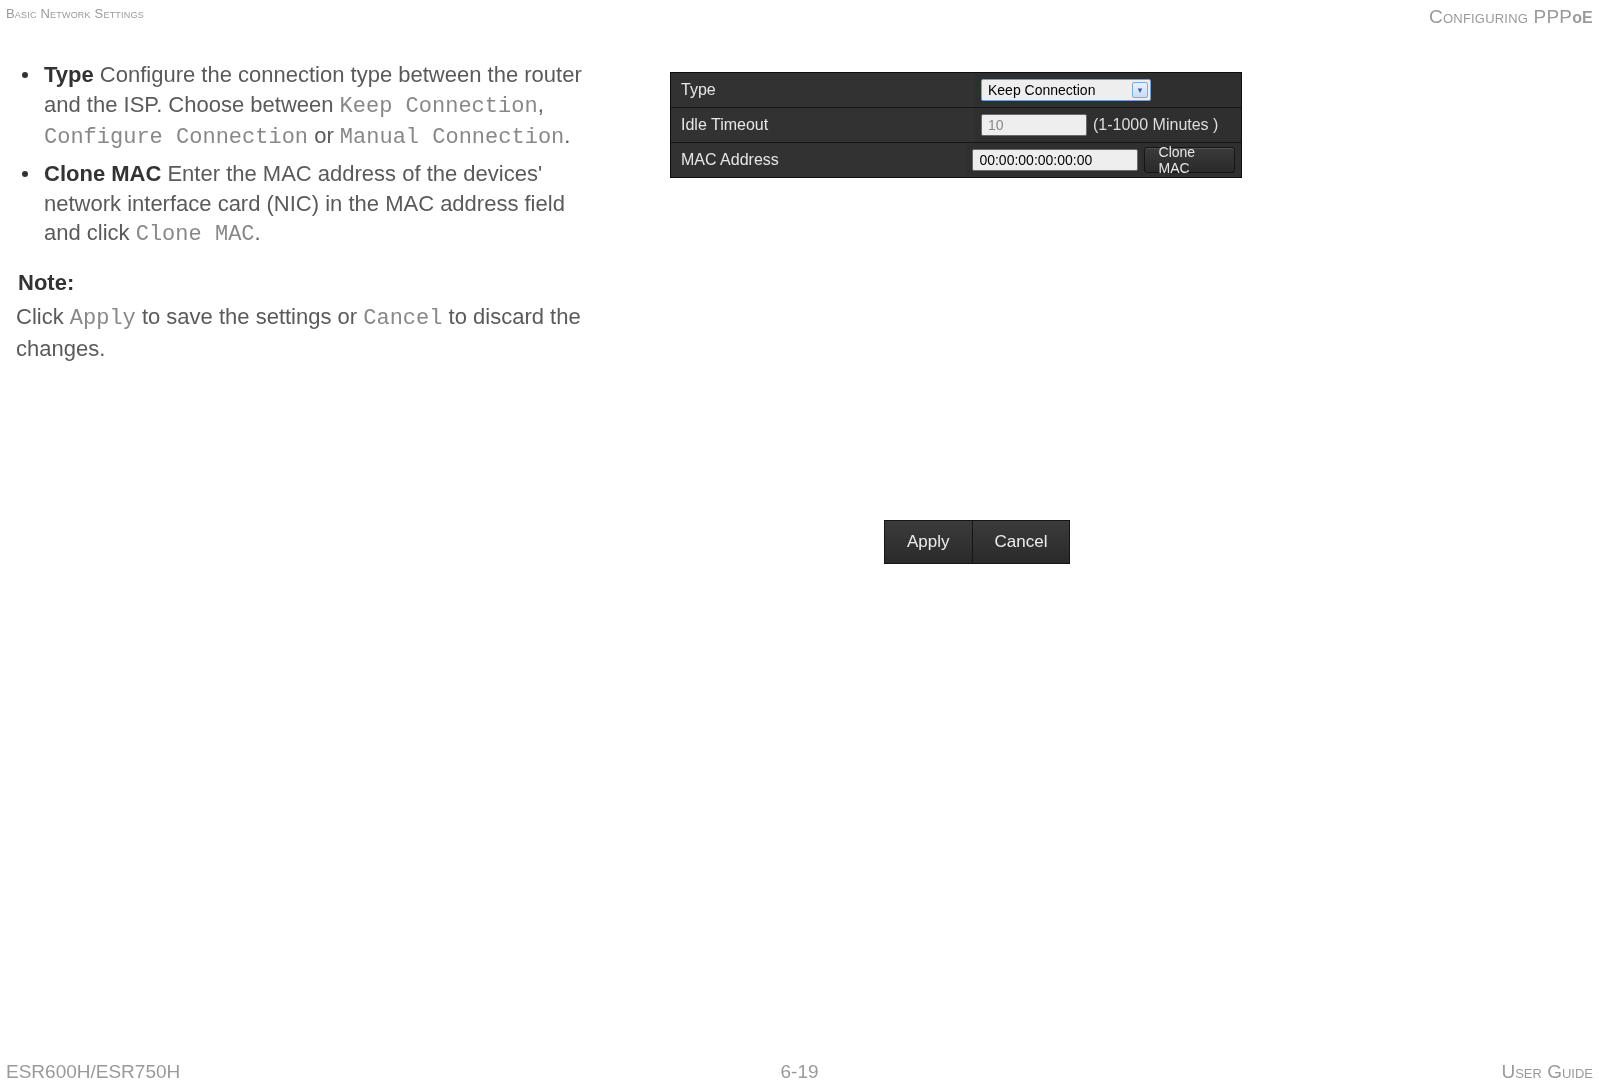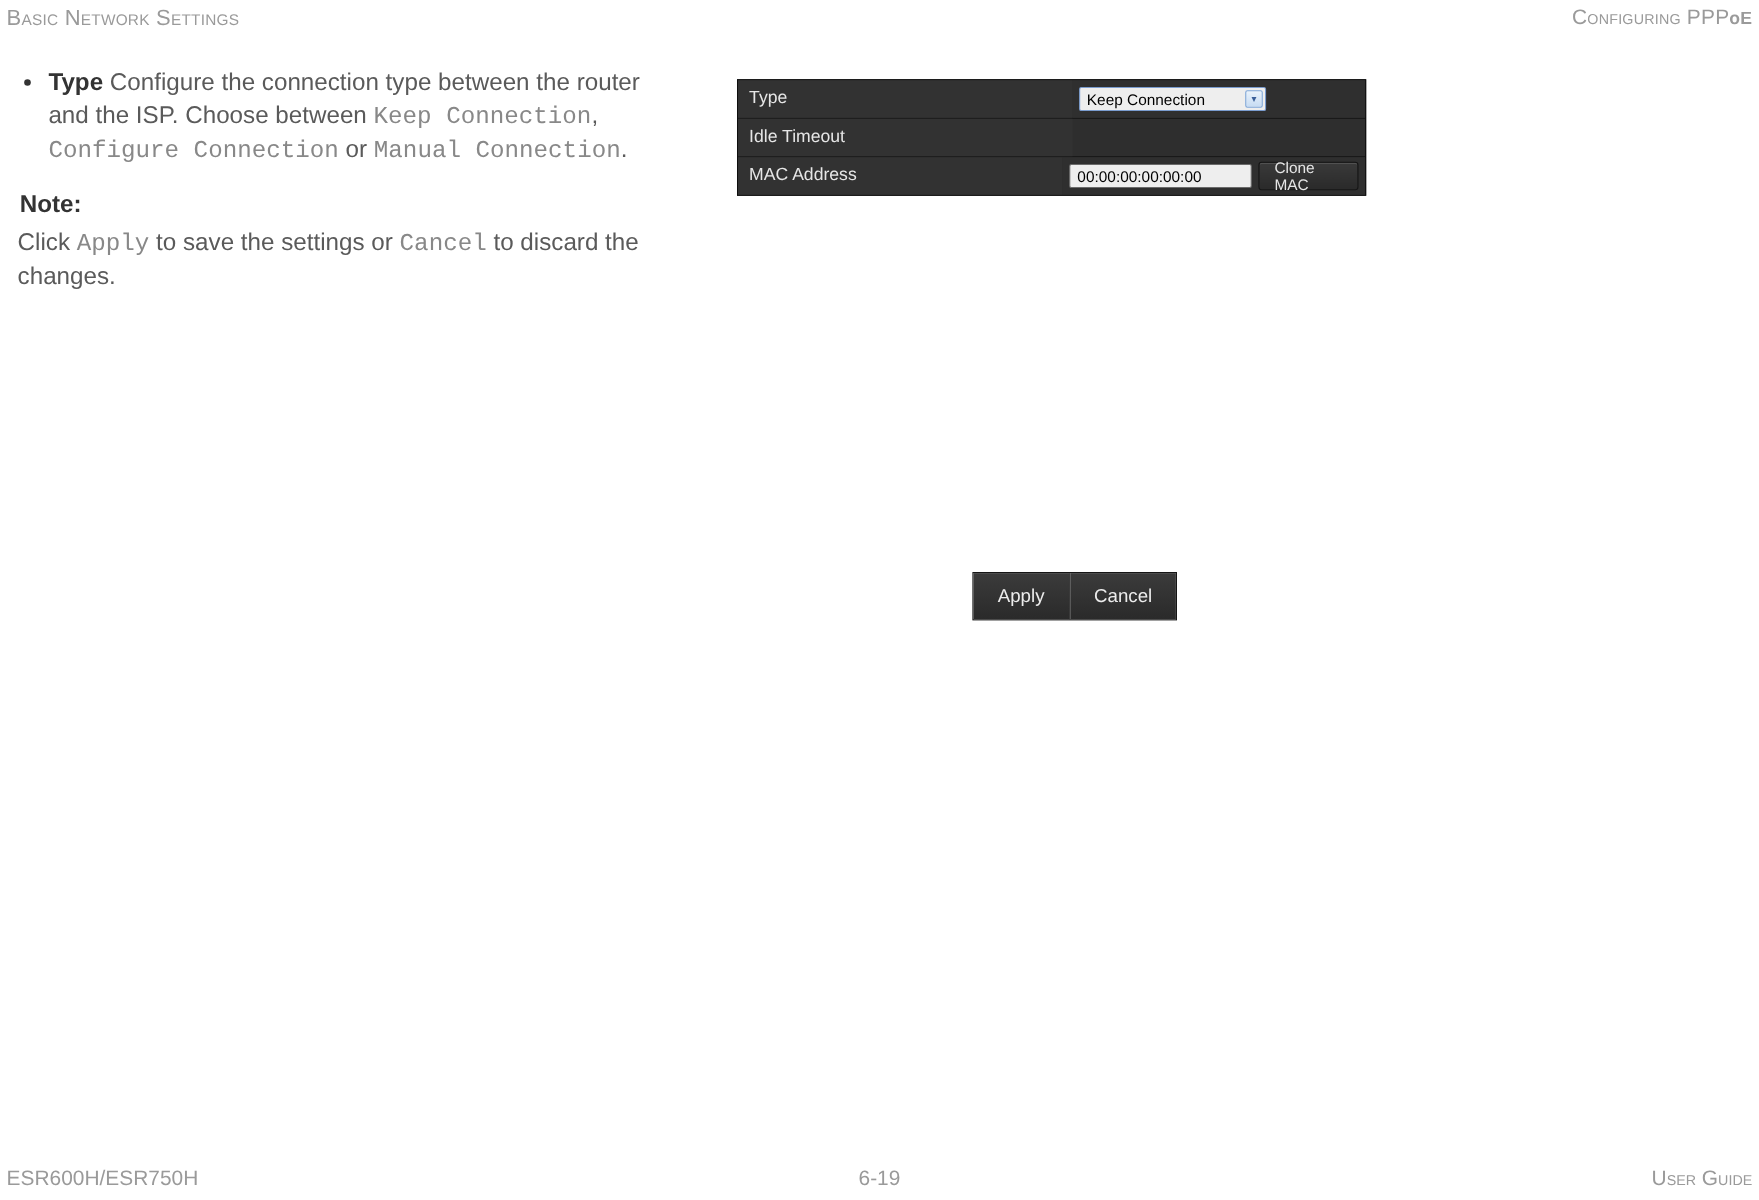--- a/index.html
+++ b/index.html
@@ -11,21 +11,21 @@
     font-family: Arial, Helvetica, sans-serif;
     color: #333333;
     position: relative;
     overflow: hidden;
   }
   .header-left {
     position: absolute;
     top: 6px;
     left: 6px;
     font-variant: small-caps;
-    font-size: 20px;
+    font-size: 13px;
     color: #9a9a9a;
     letter-spacing: 0.2px;
   }
   .header-right {
     position: absolute;
     top: 6px;
     right: 6px;
     font-variant: small-caps;
     font-size: 19px;
     color: #9a9a9a;
@@ -231,20 +231,23 @@
 <div class="header-left">Basic Network Settings</div>
 <div class="header-right">
   <span>Configuring PPP</span><span class="oe">oE</span>
 </div>
 
 <div class="content-left">
   <ul>
     <li>
       <span class="term">Type</span><span>  Configure the connection type between the router and the ISP. Choose between </span><span class="mono">Keep Connection</span><span>, </span><span class="mono">Configure Connection</span><span> or </span><span class="mono">Manual Connection</span><span>.</span>
     </li>
+    <li>
+      <span class="term">Clone MAC</span><span>  Enter the MAC address of the devices' network interface card (NIC) in the MAC address field and click </span><span class="mono">Clone MAC</span><span>.</span>
+    </li>
   </ul>
 
   <div class="note-label">Note:</div>
 
   <div class="final-para">
     <span>Click </span><span class="mono">Apply</span><span> to save the settings or </span><span class="mono">Cancel</span><span> to discard the changes.</span>
   </div>
 </div>
 
 <div class="settings-panel">
@@ -252,20 +255,24 @@
     <div class="row-label">Type</div>
     <div class="row-field">
       <div class="fake-select">
         <span>Keep Connection</span>
         <span class="select-arrow">▾</span>
       </div>
     </div>
   </div>
   <div class="settings-row">
     <div class="row-label">Idle Timeout</div>
+    <div class="row-field">
+      <div class="fake-input">10</div>
+      <span class="hint">(1-1000 Minutes )</span>
+    </div>
   </div>
   <div class="settings-row">
     <div class="row-label">MAC Address</div>
     <div class="row-field">
       <div class="fake-input wide">00:00:00:00:00:00</div>
       <div class="dark-button">Clone MAC</div>
     </div>
   </div>
 </div>
 

